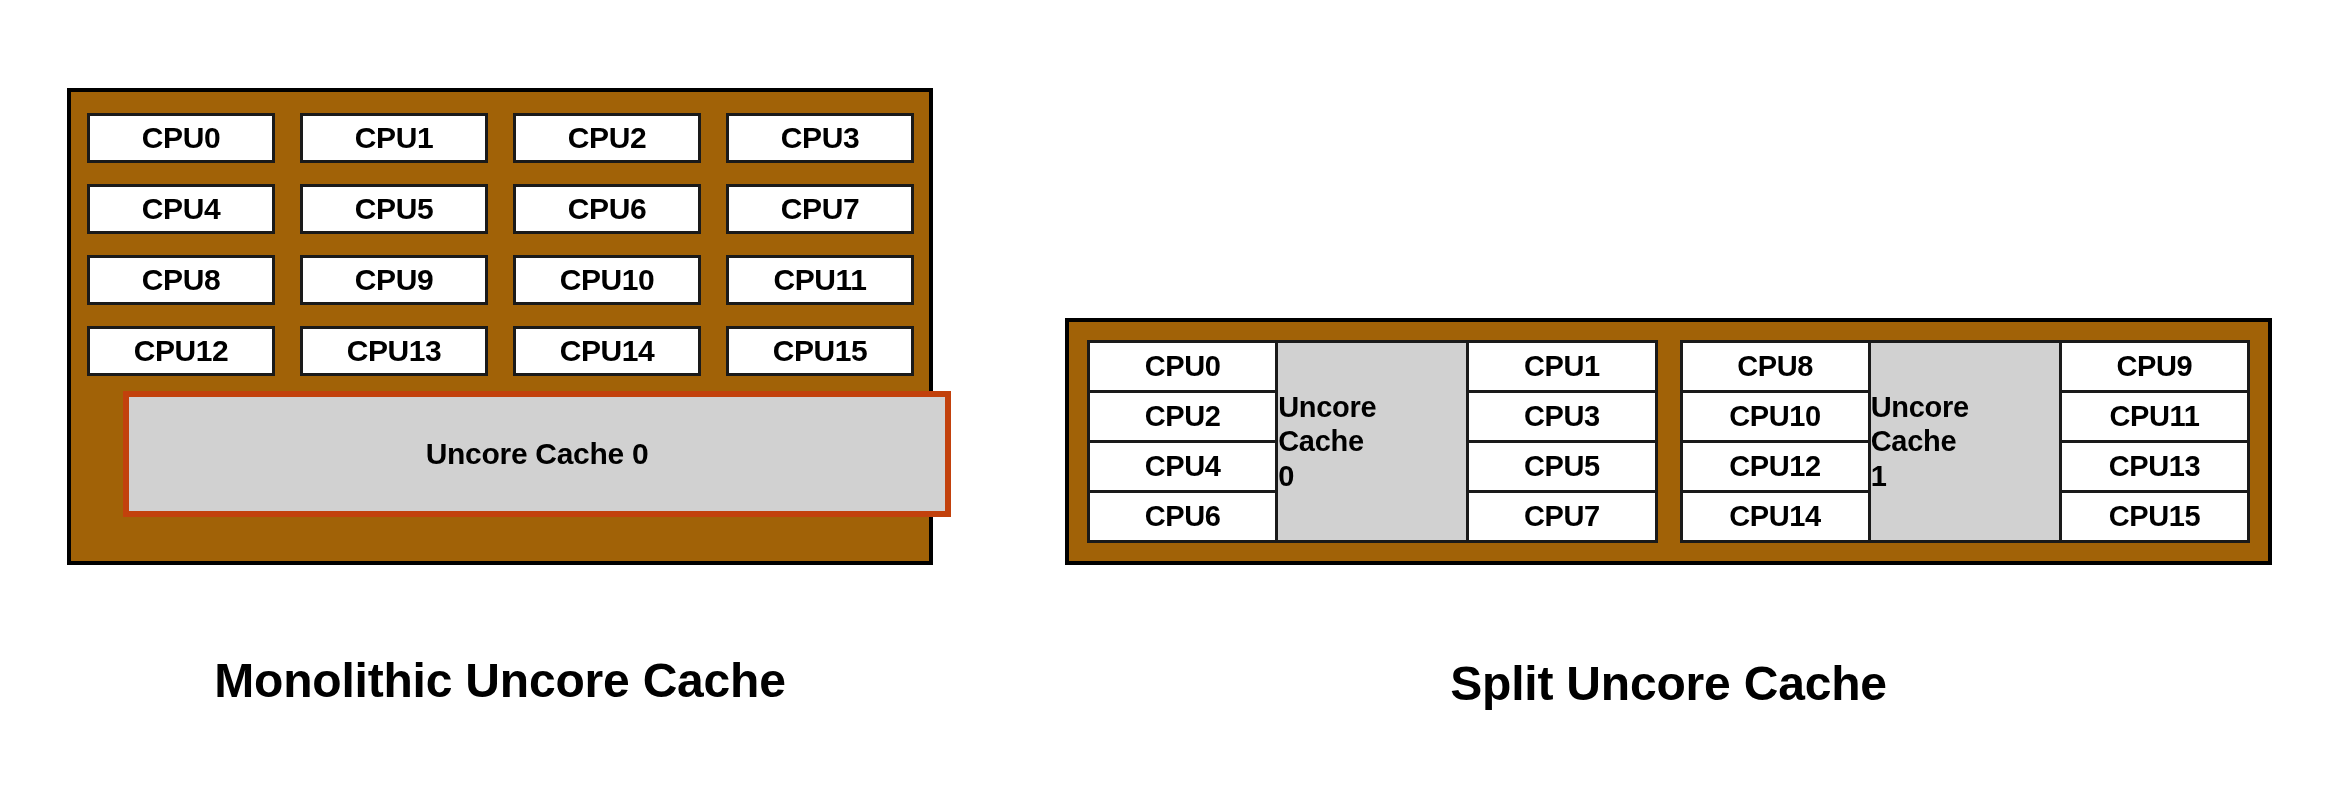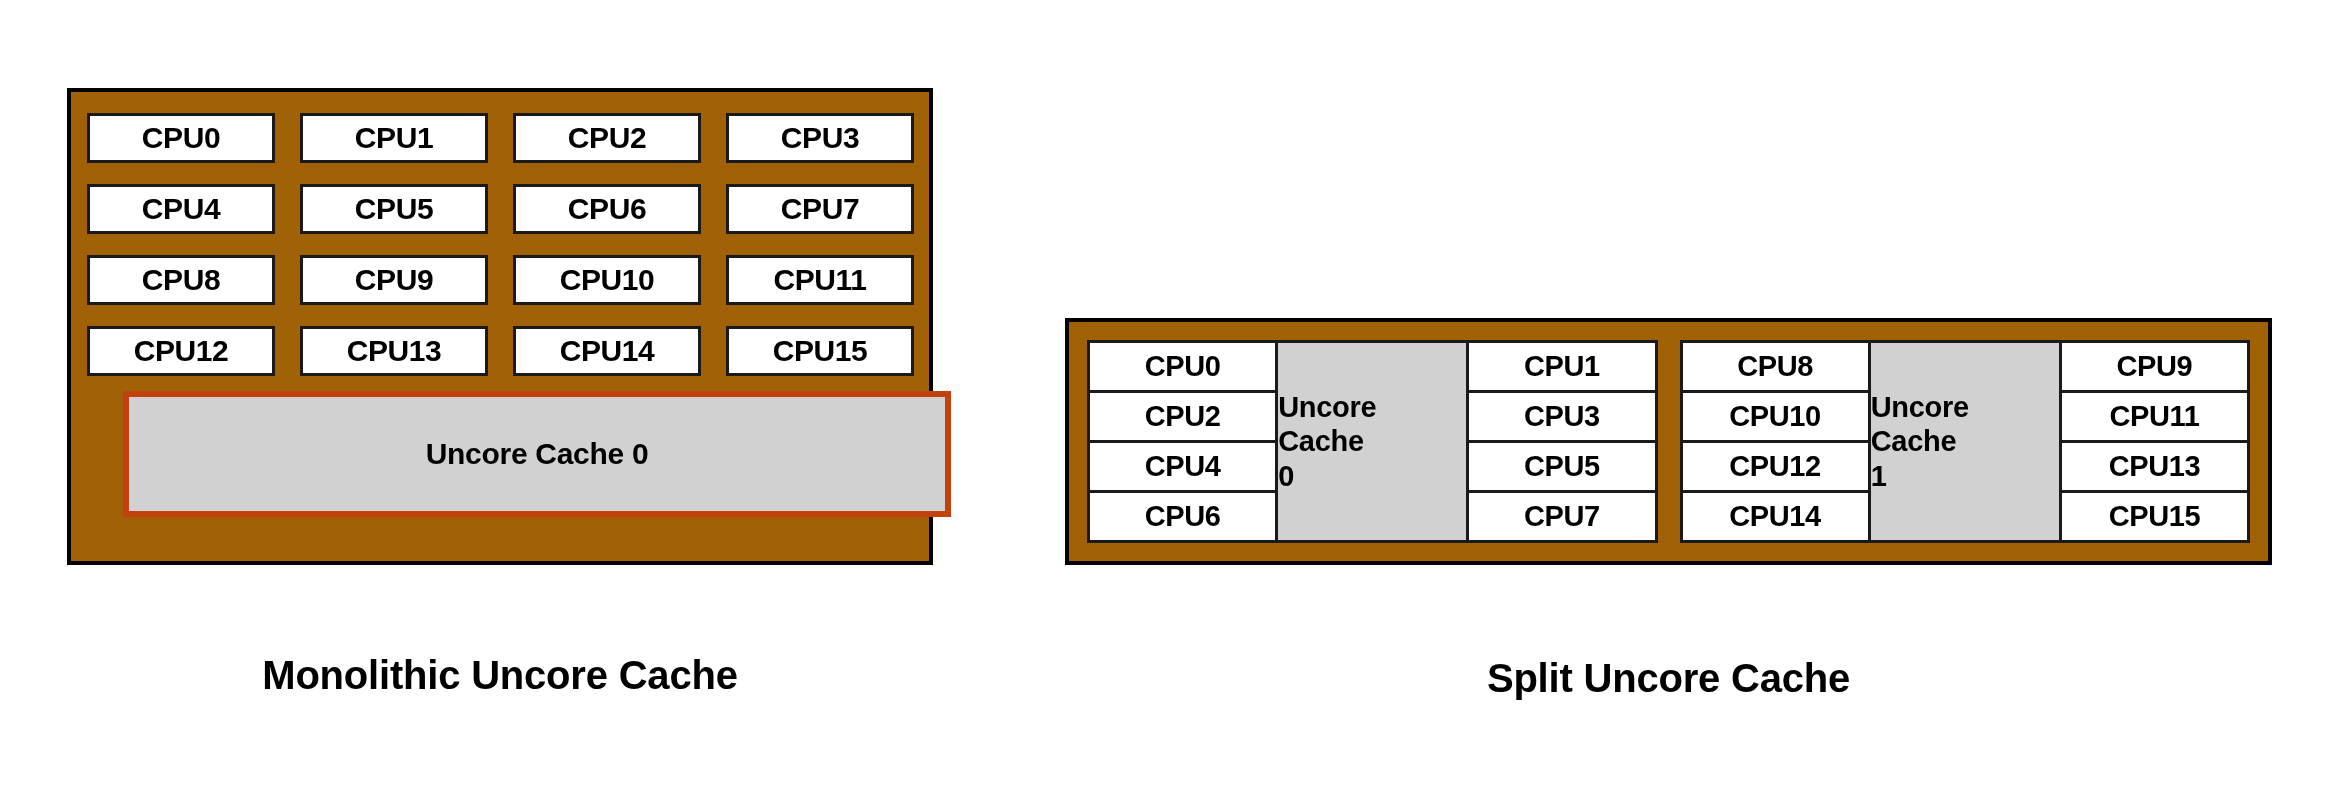--- a/index.html
+++ b/index.html
@@ -129,21 +129,21 @@
     line-height: 1.18;
     letter-spacing: -0.3px;
     text-align: center;
   }
   .cache-col .cache-line { display: block; }
 
   
   .caption {
     position: absolute;
     font-weight: bold;
-    font-size: 40px;
+    font-size: 48px;
     letter-spacing: -0.2px;
     white-space: nowrap;
     text-align: center;
   }
   #caption-monolithic {
     left: 67px;
     top: 653px;
     width: 866px;
   }
   #caption-split {

